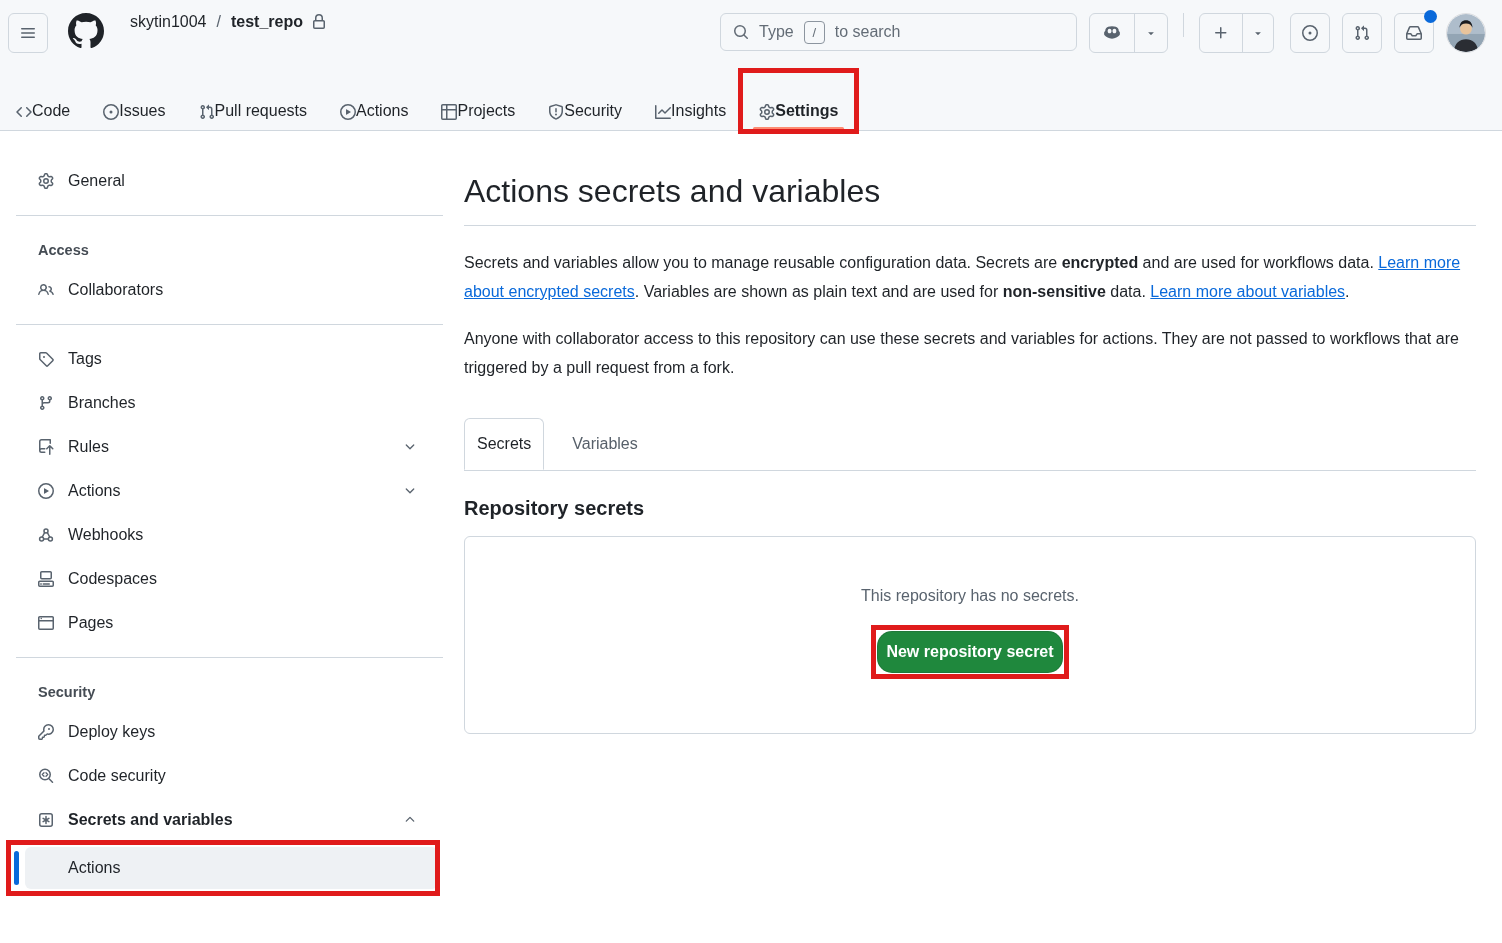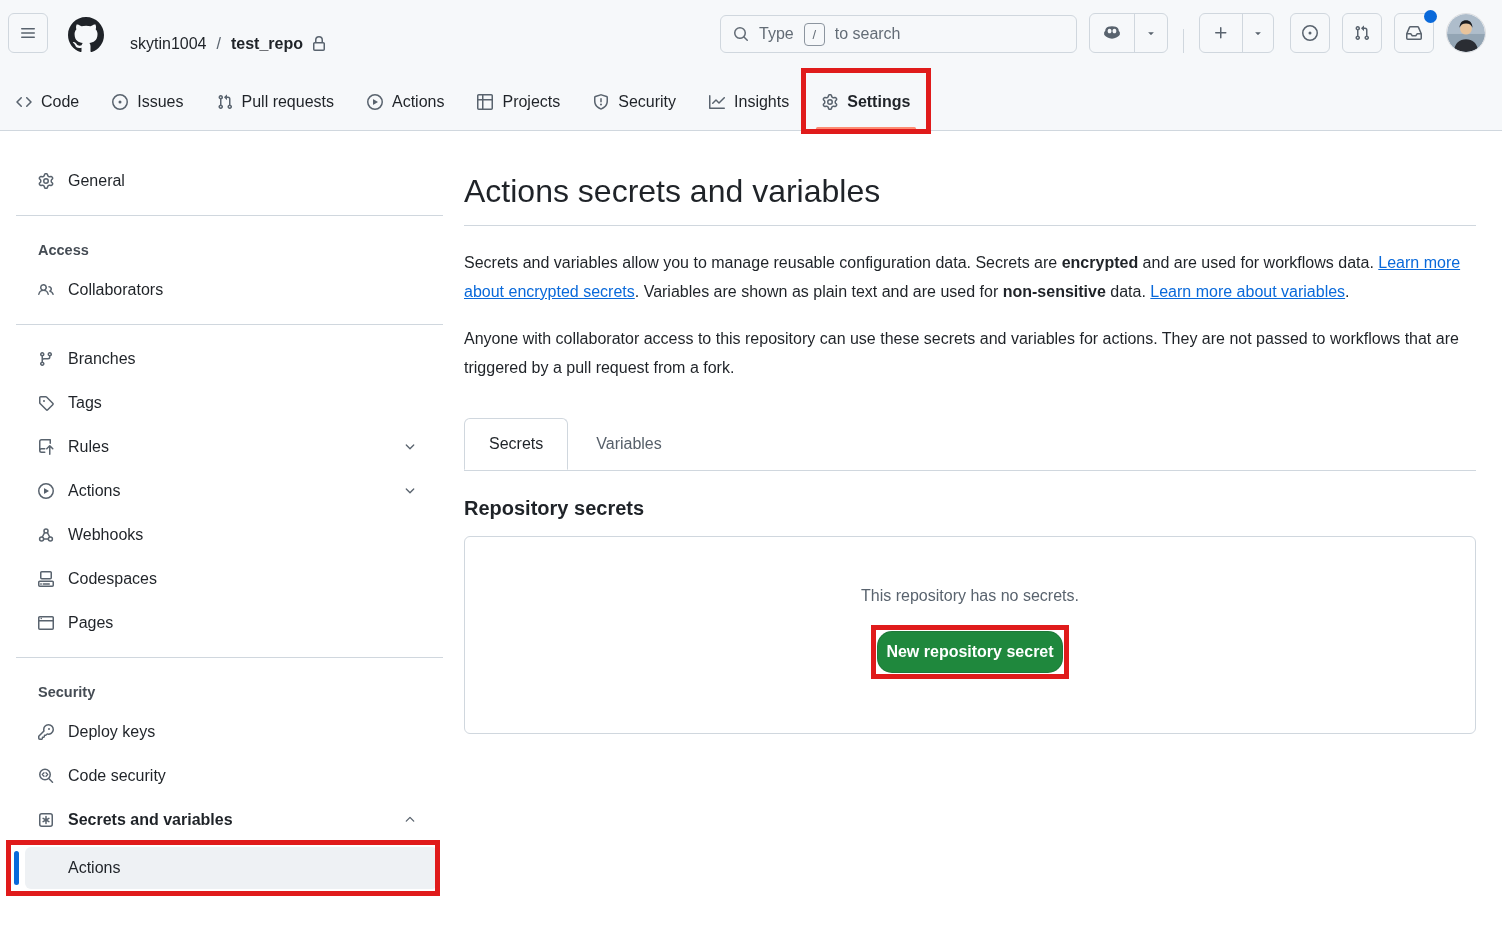--- a/index.html
+++ b/index.html
@@ -5,21 +5,21 @@
   * { box-sizing: border-box; margin: 0; padding: 0; }
   html,body { width:1502px; height:943px; }
   body {
     font-family: "Liberation Sans", "DejaVu Sans", sans-serif;
     color:#1f2328; background:#ffffff; overflow:hidden; position:relative;
   }
   svg { display:block; flex-shrink:0; }
 
   
   .header { background:#f6f8fa; border-bottom:1px solid #d0d7de; height:131px; }
-  .hrow1 { display:flex; align-items:flex-end; padding:13px 16px 0 8px; height:53px; gap:12px; }
+  .hrow1 { display:flex; align-items:flex-start; padding:13px 16px 0 8px; height:53px; gap:12px; }
   .icon-btn {
     width:40px; height:40px; border:1px solid #d0d7de; border-radius:6px;
     background:#f6f8fa; display:flex; align-items:center; justify-content:center;
     color:#59636e; cursor:pointer; position:relative;
   }
   .logo { color:#1f2328; margin-left:8px; }
   .crumbs { display:flex; align-items:center; gap:10px; font-size:16px; margin-left:14px; }
   .crumb-owner { color:#1f2328; }
   .crumb-sep { color:#59636e; }
   .crumb-repo { font-weight:700; display:flex; align-items:center; gap:8px; }
@@ -39,21 +39,21 @@
   .split-btn .seg + .seg { border-left:1px solid #d0d7de; }
   .vdiv { width:1px; height:24px; background:#d0d7de; margin:0 3px; }
   .dot {
     position:absolute; top:-4px; right:-4px; width:13px; height:13px; border-radius:50%;
   }
   .avatar { width:40px; height:40px; border-radius:50%; overflow:hidden; cursor:pointer; border:1px solid rgba(31,35,40,.12); }
 
   
   .hnav { display:flex; align-items:center; padding:0 8px; margin-top:21px; height:56px; }
   .nav-item {
-    position:relative; display:flex; align-items:center; gap:9px; height:36px;
+    position:relative; display:flex; align-items:flex-end; gap:0; height:36px;
     padding:0 8px; margin-right:17px; font-size:16px; color:#1f2328; cursor:pointer;
   }
   .nav-item .nicon { color:#59636e; }
   .nav-item.active { font-weight:700; }
   .nav-item.active .underline {
     position:absolute; left:2px; right:2px; bottom:-10px; height:3px;
     border-radius:3px; background:#fd8c73;
   }
 
   
@@ -81,21 +81,21 @@
   
   .main { flex:1; padding:40px 26px 0 21px; }
   .page-title { font-size:32px; font-weight:400; line-height:1.25; padding-bottom:14px; border-bottom:1px solid #d0d7de; }
   .para { font-size:16px; line-height:29px; color:#1f2328; }
   .para.intro { margin-top:22px; }
   .para.note { margin-top:18px; }
   .para a { color:#0969da; text-decoration:underline; cursor:pointer; }
   .para b { font-weight:700; }
 
   .tabnav { margin-top:36px; display:flex; border-bottom:1px solid #d0d7de; }
-  .tab { height:52px; display:flex; align-items:center; padding:0 24px; font-size:16px; cursor:pointer; }
+  .tab { height:52px; display:flex; align-items:center; padding:0 12px; font-size:16px; cursor:pointer; }
   .tab.active {
     background:#fff; border:1px solid #d0d7de; border-bottom:1px solid #fff;
     border-radius:6px 6px 0 0; margin-bottom:-1px; color:#1f2328;
   }
   .tab.inactive { color:#57606a; padding:0 28px; }
 
   .section-heading { margin-top:26px; font-size:20px; font-weight:700; }
 
   .empty-box {
     margin-top:16px; border:1px solid #d0d7de; border-radius:6px;
@@ -382,29 +382,29 @@
     <div class="side-item">
       <svg class="sicon" width="16" height="16">
           <use href="#i-people"></use>
         </svg>
       <span>Collaborators</span>
     </div>
     <hr class="side-divider">
 
     <div class="side-item">
       <svg class="sicon" width="16" height="16">
+          <use href="#i-tag"></use>
+        </svg>
+      <span>Tags</span>
+    </div>
+    <div class="side-item">
+      <svg class="sicon" width="16" height="16">
           <use href="#i-branch"></use>
         </svg>
       <span>Branches</span>
-    </div>
-    <div class="side-item">
-      <svg class="sicon" width="16" height="16">
-          <use href="#i-tag"></use>
-        </svg>
-      <span>Tags</span>
     </div>
     <div class="side-item">
       <svg class="sicon" width="16" height="16">
           <use href="#i-repo-push"></use>
         </svg>
       <span>Rules</span>
       <svg class="chev" width="14" height="14">
           <use href="#i-chevron-down"></use>
         </svg>
     </div>

